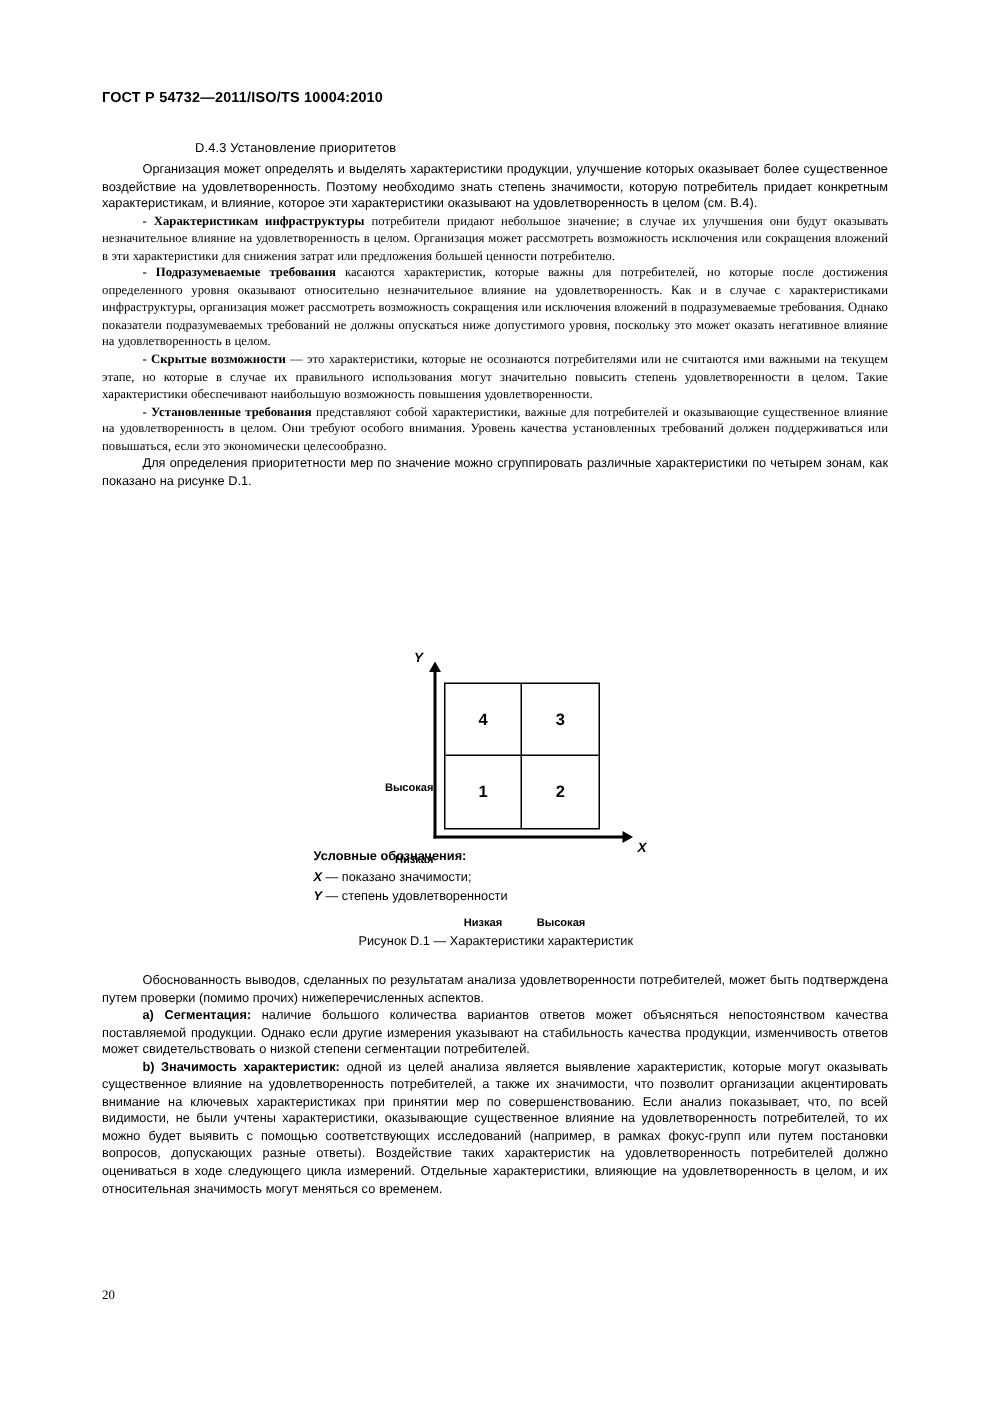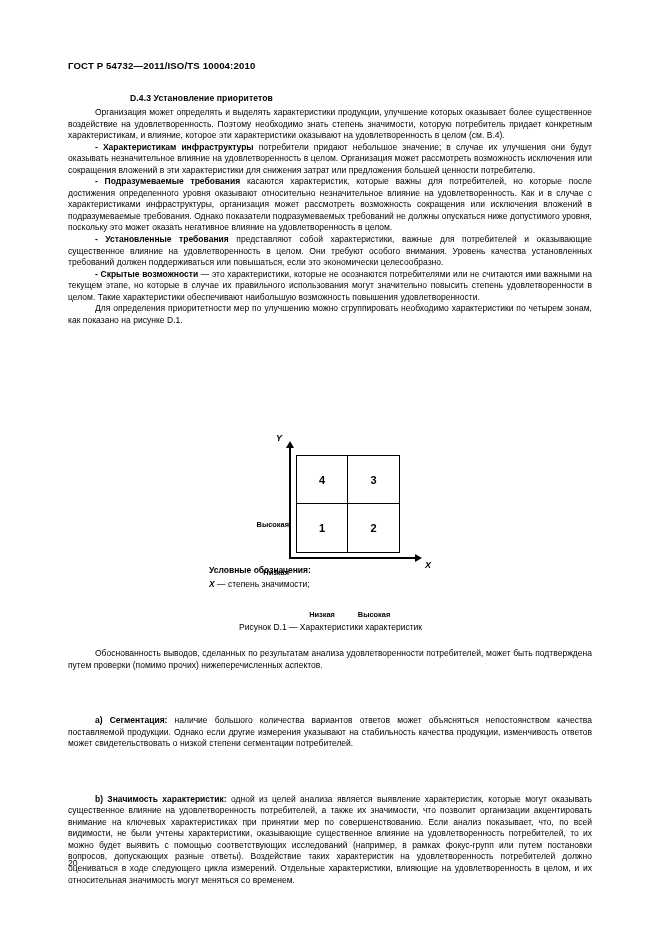--- a/index.html
+++ b/index.html
@@ -39,38 +39,38 @@
   
   .content {
     position: absolute;
     left: 68px;
     top: 93px;
     width: 524px;
   }
 
   .sec-heading {
     font-size: 8.6px;
-    font-weight: bold;
+    font-weight: normal;
     margin: 0 0 4px 0;
     padding-left: 62px;
     letter-spacing: 0.1px;
   }
 
   p.body {
     font-size: 8.5px;
     line-height: 11.55px;
     margin: 0;
     text-align: justify;
     text-justify: inter-word;
     letter-spacing: 0.01px;
     word-spacing: 0.1px;
   }
   p.body.indent { text-indent: 27px; }
-  p.body.dash   { text-indent: 27px; }
-  p.body.item   { text-indent: 27px; margin-top: 44px; }
+  p.body.dash   { text-indent: 27px; font-family: Liberation Serif, serif; }
+  p.body.item   { text-indent: 27px; }
 
   .b { font-weight: bold; }
 
   
   .figure-wrap {
     position: absolute;
     left: 0;
     top: 432px;
     width: 661px;
     height: 210px;
@@ -205,44 +205,45 @@
     top: 648px;
     width: 524px;
   }
 
   
   .folio {
     position: absolute;
     left: 68px;
     top: 858px;
     font-size: 8.6px;
+    font-family: Liberation Serif, serif;
   }
 </style>
 </head>
 <body>
 
 <div class="page">
 
   <div class="doc-header">ГОСТ Р 54732—2011/ISO/TS 10004:2010</div>
 
   <div class="content">
 
     <div class="sec-heading">D.4.3  Установление приоритетов</div>
 
     <p class="body indent">Организация может определять и выделять характеристики продукции, улучшение которых оказывает более существенное воздействие на удовлетворенность. Поэтому необходимо знать степень значимости, которую потребитель придает конкретным характеристикам, и влияние, которое эти характеристики оказывают на удовлетворенность в целом (см. В.4).</p>
 
     <p class="body dash"><span class="b">- Характеристикам инфраструктуры</span> потребители придают небольшое значение; в случае их улучшения они будут оказывать незначительное влияние на удовлетворенность в целом. Организация может рассмотреть возможность исключения или сокращения вложений в эти характеристики для снижения затрат или предложения большей ценности потребителю.</p>
 
     <p class="body dash"><span class="b">- Подразумеваемые требования</span> касаются характеристик, которые важны для потребителей, но которые после достижения определенного уровня оказывают относительно незначительное влияние на удовлетворенность. Как и в случае с характеристиками инфраструктуры, организация может рассмотреть возможность сокращения или исключения вложений в подразумеваемые требования. Однако показатели подразумеваемых требований не должны опускаться ниже допустимого уровня, поскольку это может оказать негативное влияние на удовлетворенность в целом.</p>
 
+    <p class="body dash"><span class="b">- Скрытые возможности</span> — это характеристики, которые не осознаются потребителями или не считаются ими важными на текущем этапе, но которые в случае их правильного использования могут значительно повысить степень удовлетворенности в целом. Такие характеристики обеспечивают наибольшую возможность повышения удовлетворенности.</p>
+
     <p class="body dash"><span class="b">- Установленные требования</span> представляют собой характеристики, важные для потребителей и оказывающие существенное влияние на удовлетворенность в целом. Они требуют особого внимания. Уровень качества установленных требований должен поддерживаться или повышаться, если это экономически целесообразно.</p>
 
-    <p class="body dash"><span class="b">- Скрытые возможности</span> — это характеристики, которые не осознаются потребителями или не считаются ими важными на текущем этапе, но которые в случае их правильного использования могут значительно повысить степень удовлетворенности в целом. Такие характеристики обеспечивают наибольшую возможность повышения удовлетворенности.</p>
-
-    <p class="body indent">Для определения приоритетности мер по улучшению можно сгруппировать необходимо характеристики по четырем зонам, как показано на рисунке D.1.</p>
+    <p class="body indent">Для определения приоритетности мер по значение можно сгруппировать различные характеристики по четырем зонам, как показано на рисунке D.1.</p>
 
   </div>
 
   <div class="figure-wrap">
 
     <div class="chart">
 
       <div class="axis-y"></div>
       <div class="arrow-y"></div>
       <div class="axis-x"></div>
@@ -260,21 +261,24 @@
 
       <div class="tick-label y-high">Высокая</div>
       <div class="tick-label y-low">Низкая</div>
       <div class="tick-label x-low">Низкая</div>
       <div class="tick-label x-high">Высокая</div>
     </div>
 
     <div class="legend">
       <div class="legend-title">Условные обозначения:</div>
       <div class="legend-line">
-        <span class="sym">X</span><span> — степень значимости;</span>
+        <span class="sym">X</span><span> — показано значимости;</span>
+      </div>
+      <div class="legend-line">
+        <span class="sym">Y</span><span> — степень удовлетворенности</span>
       </div>
     </div>
 
     <div class="fig-caption">Рисунок D.1 — Характеристики характеристик</div>
   </div>
 
   <div class="content2">
 
 
     <p class="body indent">Обоснованность выводов, сделанных по результатам анализа удовлетворенности потребителей, может быть подтверждена путем проверки (помимо прочих) нижеперечисленных аспектов.</p>

